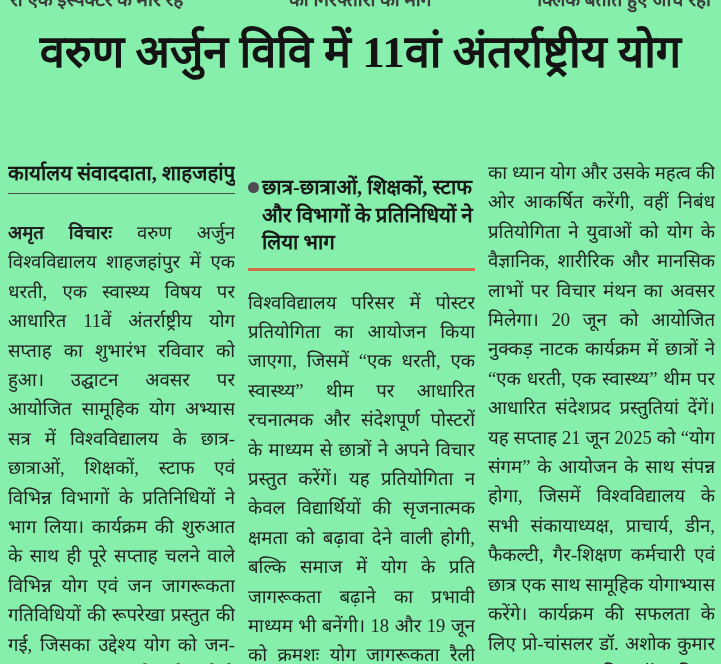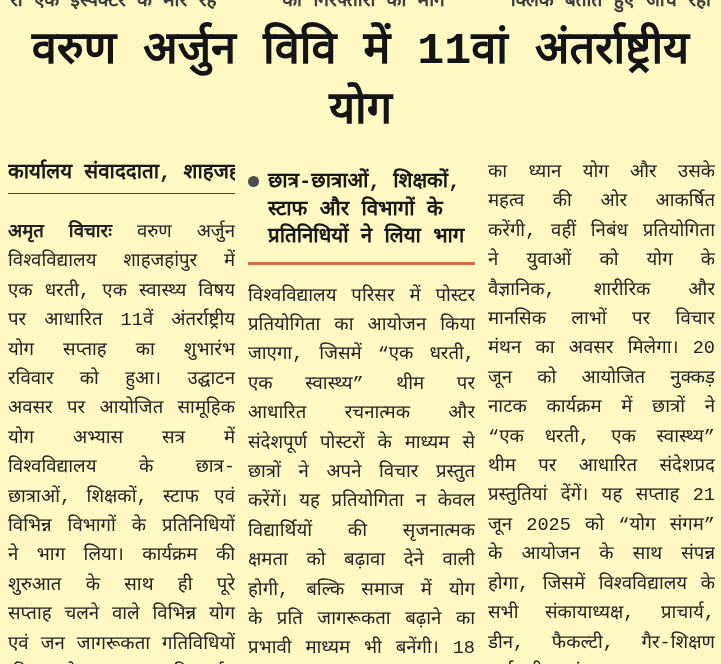--- a/index.html
+++ b/index.html
@@ -4,22 +4,22 @@
 <style>
   html, body {
     margin: 0;
     padding: 0;
     background: #ffffff;
   }
   .page {
     position: relative;
     width: 721px;
     height: 664px;
-    background: #fef9c3;
-    font-family: Liberation Mono, monospace;
+    background: #86efac;
+    font-family: Liberation Serif, serif;
     color: #1e1e1e;
     overflow: hidden;
     box-sizing: border-box;
   }
 
   
   .top-strip {
     position: absolute;
     top: 0; left: 0; right: 0;
     height: 15px;
@@ -86,22 +86,22 @@
     margin: 0;
   }
   .col-1 .body-text.first { margin-top: 24px; }
   .body-text.continued { text-align-last: justify; }
   .lead-in { font-weight: bold; }
 
   
   .subhead {
     display: flex;
     align-items: flex-start;
-    gap: 9px;
-    margin-top: 10px;
+    gap: 3px;
+    margin-top: 16px;
   }
   .bullet-dot {
     flex: 0 0 auto;
     width: 11px;
     height: 11px;
     border-radius: 50%;
     background: #4d4d52;
     margin-top: 8px;
   }
   .subhead-text {

